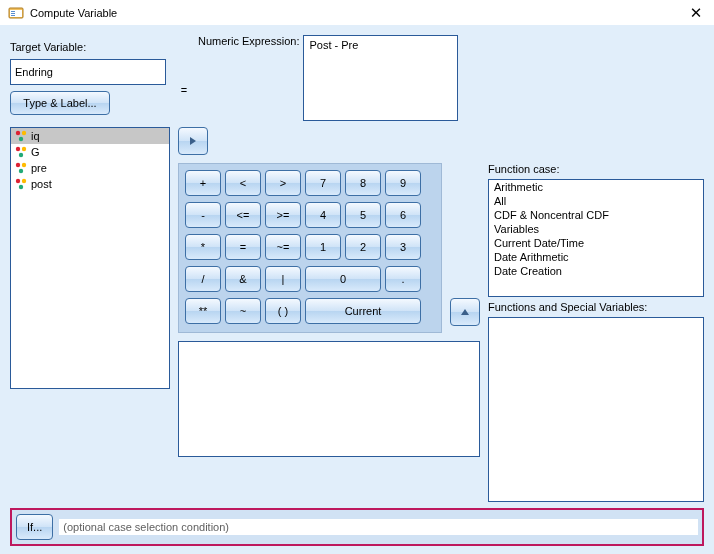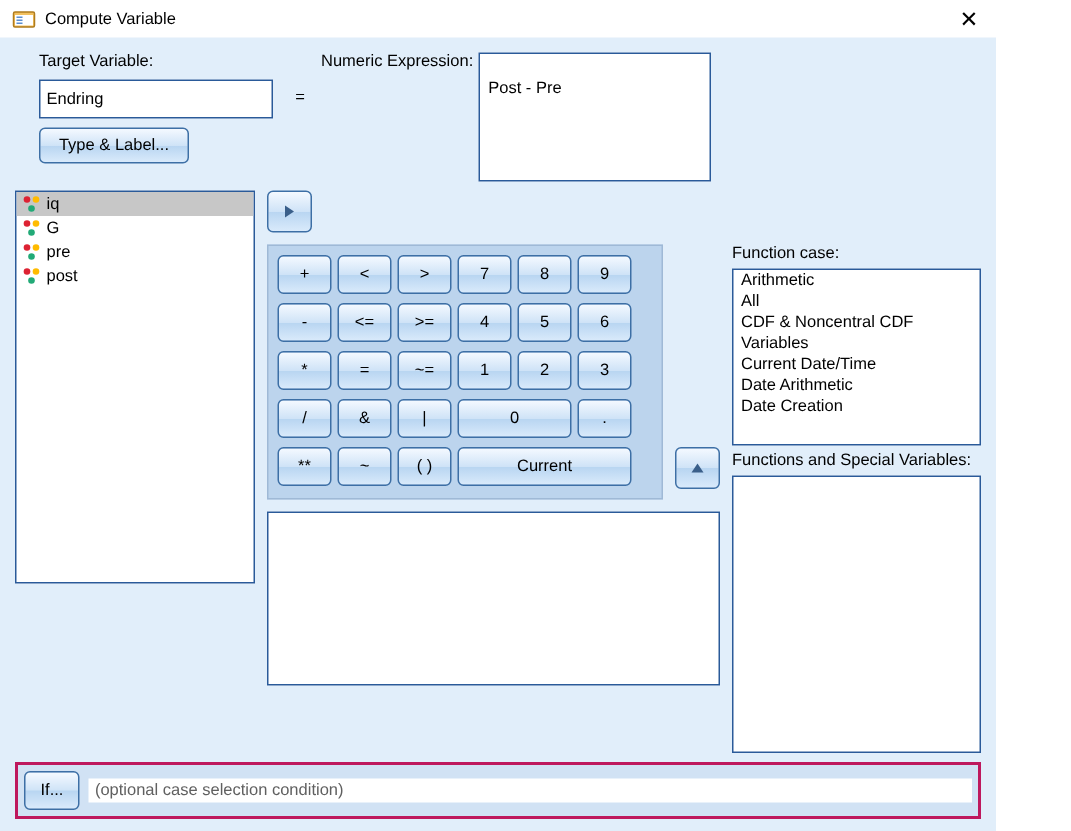--- a/index.html
+++ b/index.html
@@ -1,33 +1,33 @@
 <!DOCTYPE html>
 <html><head>
 <meta charset="utf-8">
 <style>
 * { box-sizing: border-box; margin: 0; padding: 0; font-family: "Segoe UI", Tahoma, sans-serif; font-size: 11px; }
 body { background: #ffffff; width: 714px; height: 554px; overflow: hidden; }
-.dialog { width: 664px; height: 554px; display: flex; flex-direction: column; }
+.dialog { width: 714px; height: 554px; display: flex; flex-direction: column; }
 .titlebar { height: 28px; background: #ffffff; display: flex; align-items: center; padding: 0 8px; }
 .title-icon { width: 16px; height: 16px; margin-right: 6px; }
 .title-text { flex: 1; color: #000; }
 .close-x { width: 20px; text-align: center; font-size: 15px; cursor: pointer; }
 .body { flex: 1; background: #e1eefa; padding: 10px 10px 8px 10px; display: flex; flex-direction: column; gap: 6px; }
 
-.row-top { display: flex; align-items: flex-start; gap: 8px; margin-left: 16px; }
+.row-top { display: flex; align-items: center; gap: 8px; }
 .col-left { width: 160px; display: flex; flex-direction: column; gap: 6px; }
 .lbl { color: #000; text-decoration: underline; text-decoration-color: transparent; }
 .target-input { height: 22px; border: 1px solid #2a5a99; background: #fff; padding: 12px 4px; width: 156px; }
 .type-label-btn { height: 24px; width: 100px; }
 
 .eq { margin-top: 24px; width: 12px; text-align: center; color: #000; }
 
 .col-expr { flex: 1; display: flex; flex-direction: row; gap: 4px; }
-.expr-area { height: 86px; border: 1px solid #2a5a99; background: #fff; padding: 17px 5px; resize: none; font-family: inherit; }
+.expr-area { height: 86px; border: 1px solid #2a5a99; background: #fff; padding: 3px 5px; resize: none; font-family: inherit; }
 
 .row-mid { display: flex; gap: 8px; flex: 1; }
 .var-list { width: 160px; height: 262px; border: 1px solid #2a5a99; background: #fff; overflow-y: auto; }
 .var-row { display: flex; align-items: center; gap: 4px; padding: 2px 4px; cursor: pointer; }
 .var-row.sel { background: #c7c7c7; }
 .var-icon { width: 12px; height: 12px; }
 
 .mid-center { display: flex; flex-direction: column; gap: 8px; }
 .arrow-box { width: 30px; height: 26px; align-self: flex-start; margin-left: 0; }
 

